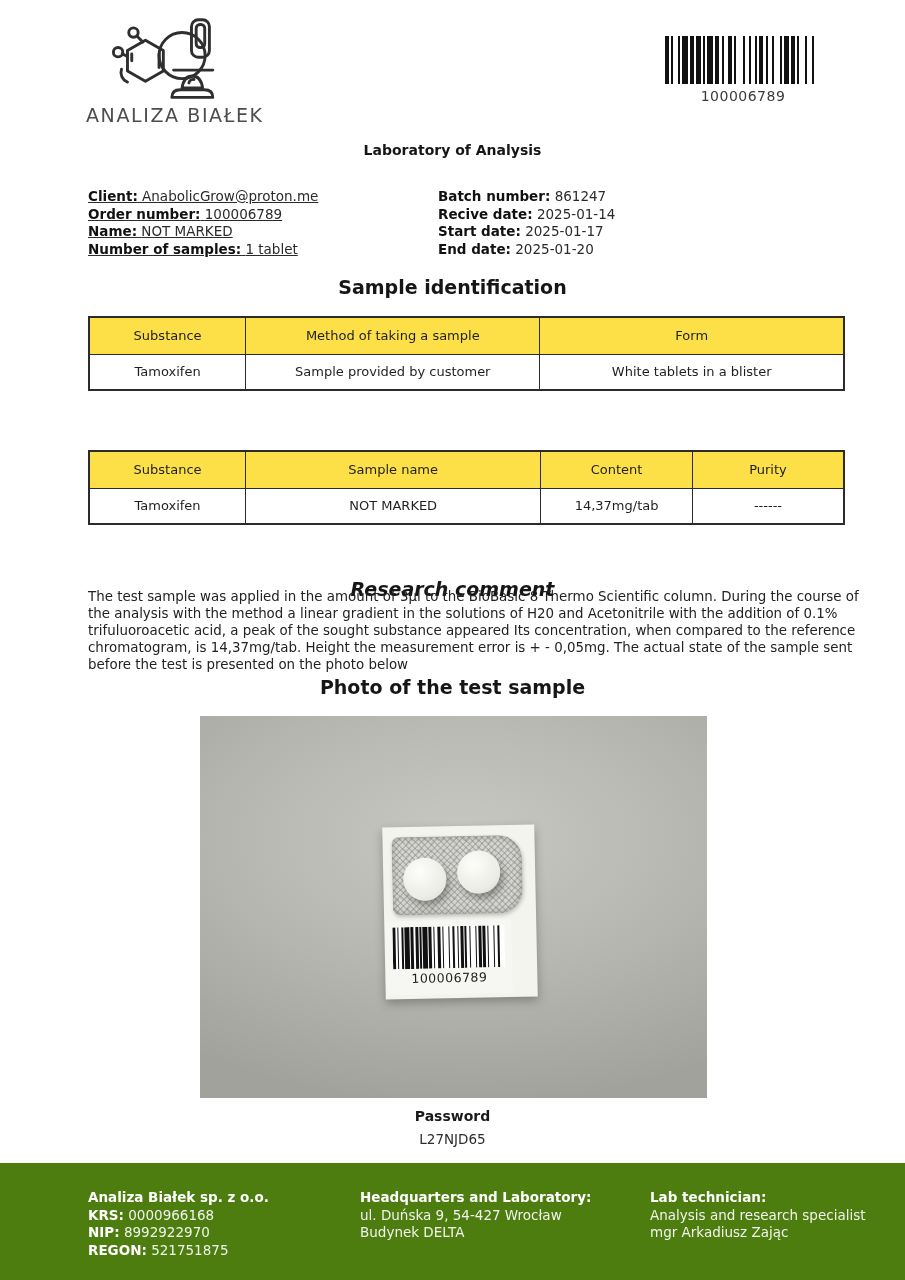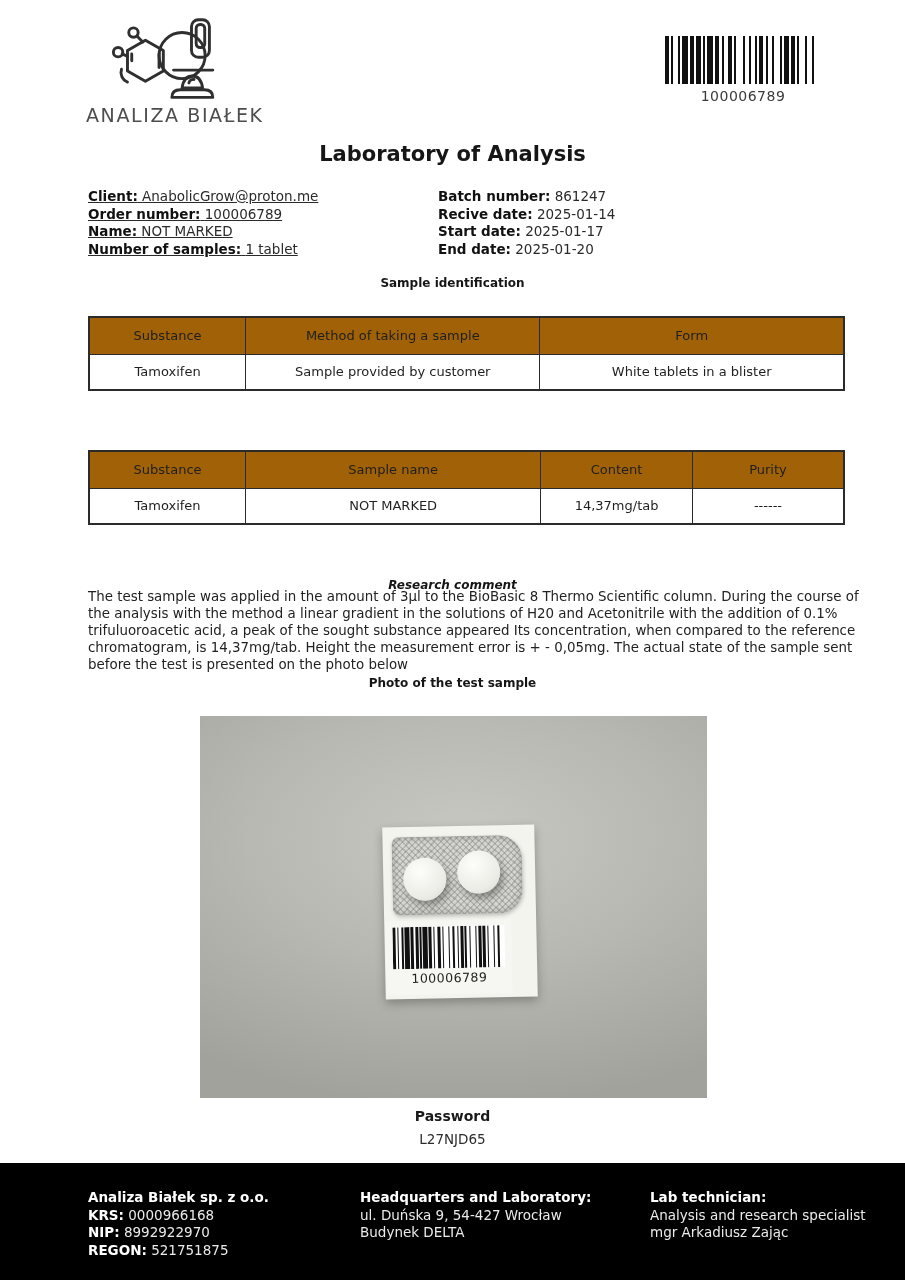--- a/index.html
+++ b/index.html
@@ -14,34 +14,34 @@
   
   .barcode-bars { display:flex; align-items:stretch; overflow:hidden; background:#fff; }
   .barcode-bars span { display:block; height:100%; flex:0 0 auto; }
   .barcode-bars .bk { background:#111; }
   .barcode-bars .sp { background:transparent; }
   .top-barcode { position:absolute; left:663px; top:36px; width:160px; text-align:center; }
   .top-barcode .barcode-bars { height:48px; width:156px; margin:0 auto; }
   .top-barcode .bc-num { margin-top:4px; font-size:14px; color:#3a3a3a; letter-spacing:.5px; }
 
   
-  .doc-title { position:absolute; top:142px; left:0; width:100%; text-align:center; font-size:21px; font-weight:bold; color:#161616; }
-  .section-heading { position:absolute; left:0; width:100%; text-align:center; font-size:12px; font-weight:bold; color:#161616; }
+  .doc-title { position:absolute; top:142px; left:0; width:100%; text-align:center; font-size:14px; font-weight:bold; color:#161616; }
+  .section-heading { position:absolute; left:0; width:100%; text-align:center; font-size:19px; font-weight:bold; color:#161616; }
   .h-sample { top:276px; } .h-results { top:408px; } .h-comment { top:578px;font-style:italic; } .h-photo { top:676px; }
 
   
   .info-col { position:absolute; top:188px; font-size:13.5px; line-height:17.5px; color:#2a2a2a; }
   .info-left { left:88px;text-decoration:underline; } .info-right { left:438px; }
   .info-col b { color:#111; }
 
   
   .data-table { position:absolute; left:88px; width:757px; border-collapse:collapse; border:2px solid #2b2b2b; }
   .t-sample { top:316px; } .t-results { top:450px; }
   .data-table th, .data-table td { border:1px solid #2b2b2b; text-align:center; vertical-align:middle; font-size:13px; font-weight:normal; color:#1f1f1f; }
-  .data-table th { background:#a16207; height:37px; }
+  .data-table th { background:#fde047; height:37px; }
   .data-table td { background:#ffffff; height:36px; }
 
   
   .comment { position:absolute; left:88px; top:588px; width:776px; font-size:13.4px; line-height:17px; color:#222; text-align:left; }
 
   
   .photo { position:absolute; left:200px; top:716px; width:507px; height:382px;
            background: radial-gradient(ellipse 90% 70% at 52% 32%, #c8c8c2 0%, #b8b8b2 48%, #a2a29c 100%); overflow:hidden; }
   .sample-card { position:absolute; left:184px; top:110px; width:152px; height:172px; background:#f4f4ef; transform:rotate(-1.2deg); box-shadow:0 4px 10px rgba(40,40,38,.35); }
   .blister { position:absolute; left:9px; top:10px; width:130px; height:78px; background:#d4d4d0;
@@ -266,21 +266,21 @@
             <span class="bk" style="width: 1.5px;"></span>
           </div>
         <div class="bc-num">100006789</div>
       </div>
     </div>
   </div>
 
   <div class="password-label">Password</div>
   <div class="password-value">L27NJD65</div>
 
-  <div class="footer" style="background: #000000;">
+  <div class="footer" style="background: #4d7c0f;">
     <div class="footer-col f-company">
       <div class="f-title">Analiza Białek sp. z o.o.</div>
       <div><b>KRS:</b> <span>0000966168</span></div>
       <div><b>NIP:</b> <span>8992922970</span></div>
       <div><b>REGON:</b> <span>521751875</span></div>
     </div>
     <div class="footer-col f-hq">
       <div class="f-title">Headquarters and Laboratory:</div>
       <div>ul. Duńska 9, 54-427 Wrocław</div>
       <div>Budynek DELTA</div>

